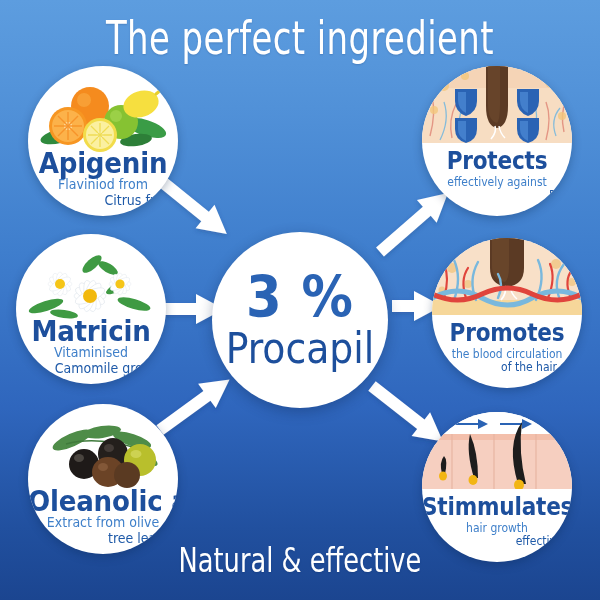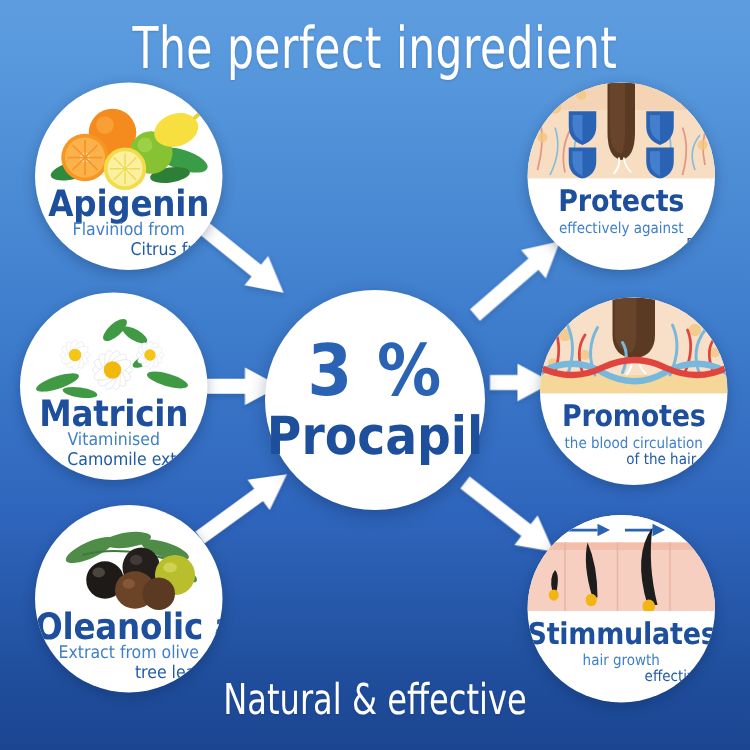--- a/index.html
+++ b/index.html
@@ -116,21 +116,21 @@
     color: #2a63b4;
     font-size: 57px;
     line-height: 56px;
     font-weight: 700;
     letter-spacing: 1px;
   }
   #center-circle .brand {
     color: #1d4f9c;
     font-size: 42px;
     line-height: 44px;
-    font-weight: 700;
+    font-weight: 400;
     margin-top: 2px;
   }
 
   
   #node-apigenin { left: 28px;  top: 66px; }
   #node-matricin { left: 16px;  top: 234px; }
   #node-oleanolic{ left: 28px;  top: 404px; }
   #node-protects { left: 422px; top: 66px; }
   #node-promotes { left: 432px; top: 238px; }
   #node-stimmulates { left: 422px; top: 412px; }
@@ -272,21 +272,21 @@
             <ellipse rx="16" ry="5.4" transform="rotate(156)"></ellipse>
           </g>
           <circle r="7" fill="#f2b90d"></circle>
         </g>
       </svg>
     </div>
     <div class="labels">
       <div class="title-main">Matricin</div>
       <div class="sub">
         <div class="l1">Vitaminised</div>
-        <div class="l2">Camomile extract</div>
+        <div class="l2">Camomile growth</div>
       </div>
     </div>
   </div>
 
   <div class="node ing" id="node-oleanolic">
     <div class="art">
       <svg viewBox="0 0 150 74" width="150" height="74">
 
         <g fill="#4e8c48">
           <ellipse cx="44" cy="22" rx="21" ry="6.5" transform="rotate(-24 44 22)"></ellipse>

